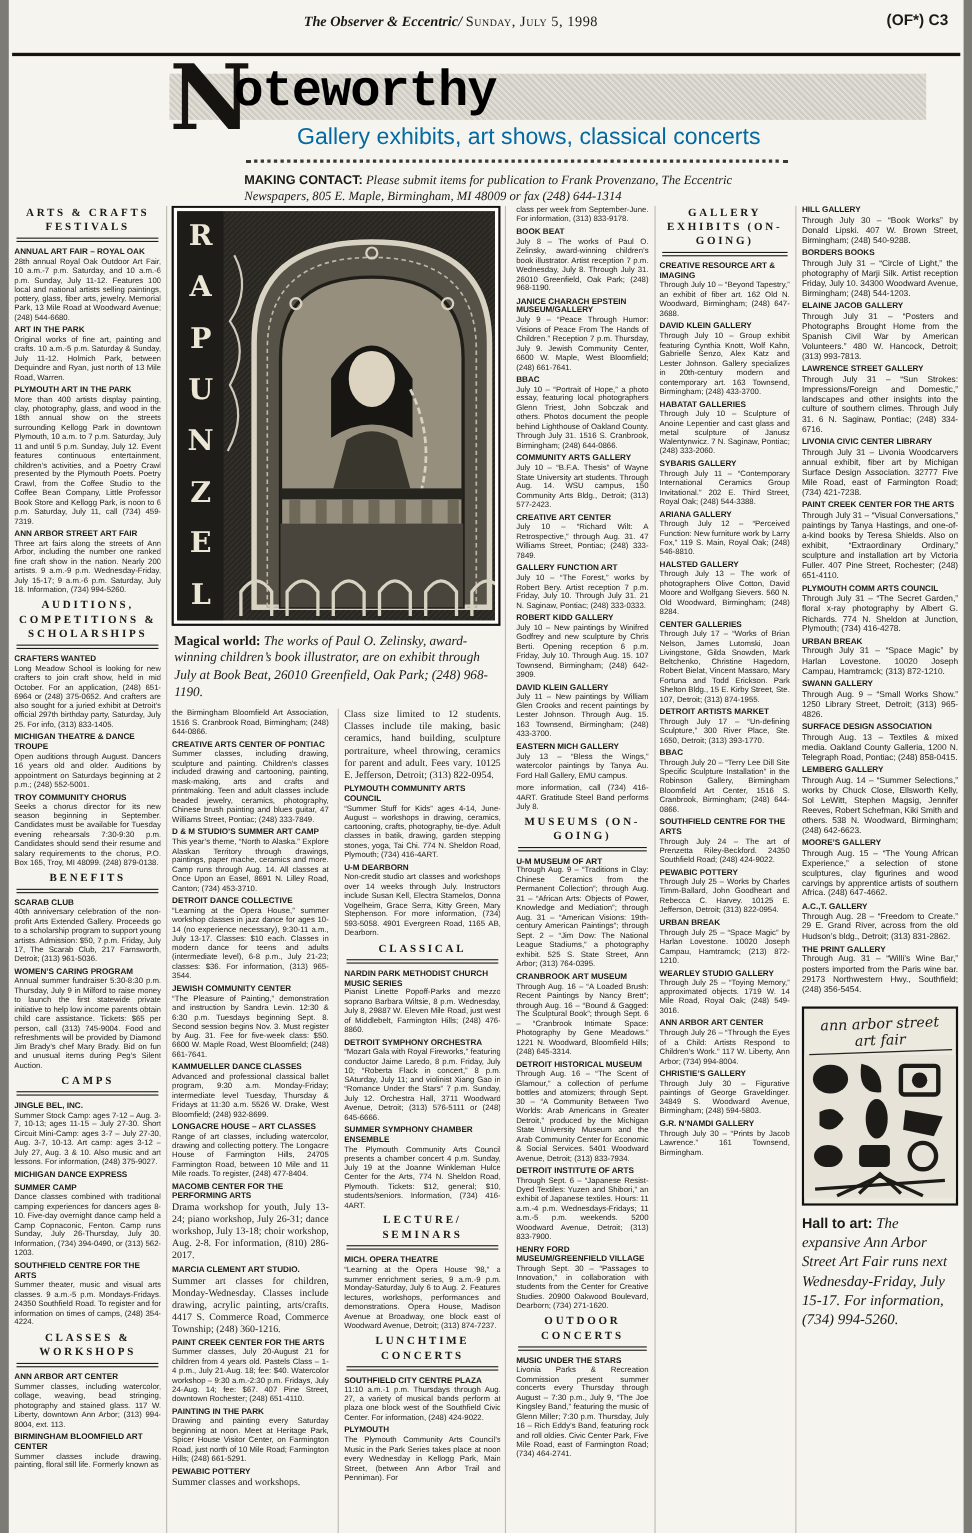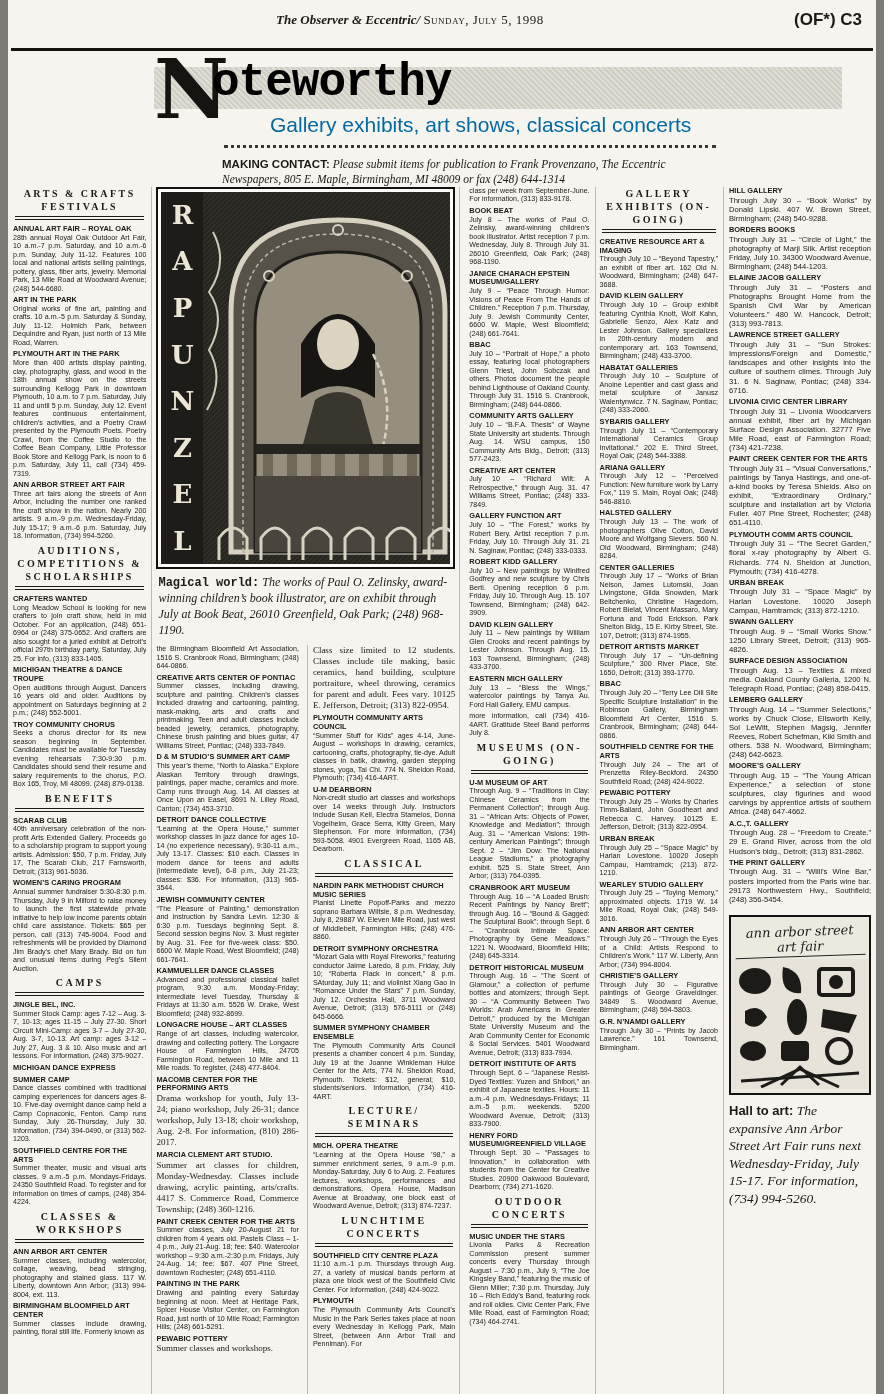--- a/index.html
+++ b/index.html
@@ -4,21 +4,21 @@
 <style>
   html,body{margin:0;padding:0;background:#7d7b76;}
   .page{position:relative;width:868px;height:1394px;margin:0 auto;background:#f6f4ee;color:#1b1a17;
         font-family:"Liberation Sans",sans-serif;overflow:hidden;}
   
   .topline{position:relative;height:30px;padding-top:12px;}
   .edition{position:absolute;left:50%;transform:translateX(-62%);white-space:nowrap;
            font-family:"Liberation Serif",serif;font-size:13px;}
   .ed-it{font-style:italic;font-weight:bold;}
   .ed-date{font-variant:small-caps;letter-spacing:.5px;}
-  .pagecode{position:absolute;right:14px;top:10px;font-weight:bold;font-size:17px;}
+  .pagecode{position:absolute;right:14px;top:10px;font-weight:bold;font-size:14px;}
   .toprule{height:3px;background:#14130f;margin:6px 3px 0;}
   
   .masthead{position:relative;height:104px;}
   .mh-band{position:absolute;left:146px;top:16px;right:34px;height:42px;
            background:repeating-linear-gradient(45deg,#dad7cf 0 2px,#c6c3ba 2px 4px);opacity:.8;}
   .mh-n{position:absolute;left:146px;top:0;font-family:"DejaVu Serif",serif;font-weight:bold;
         font-size:82px;line-height:.95;color:#151410;z-index:2;}
   .mh-rest{position:absolute;left:204px;top:6px;font-size:46px;font-weight:800;letter-spacing:-1px;
            color:#000000;z-index:2;font-family:Liberation Mono, monospace;}
   .mh-sub{position:absolute;left:262px;top:62px;font-size:21px;color:#0369a1;z-index:2;}
@@ -46,21 +46,21 @@
   
   .photo{border:2px solid #111;background:#fdfcf9;padding:3px;}
   .photo-art{position:relative;height:372px;background:#282621;overflow:hidden;}
   .photo-letters{position:absolute;left:0;top:0;bottom:0;width:42px;background:#1d1c18;
                  display:flex;flex-direction:column;justify-content:space-between;align-items:center;
                  padding:8px 0;box-sizing:border-box;z-index:2;}
   .photo-letters span{font-family:"DejaVu Serif",serif;font-weight:bold;font-size:26px;color:#ece6d6;}
   .photo-art svg{position:absolute;left:42px;top:0;}
   .photo-cap{margin:6px 2px 7px;font-family:"Liberation Serif",serif;font-style:italic;
              font-size:12px;line-height:1.3;}
-  .photo-cap b{font-family:Liberation Mono, monospace;font-style:normal;text-align:center;}
+  .photo-cap b{font-family:Liberation Serif, serif;font-style:normal;text-align:center;}
   .midcols{display:flex;gap:8px;height:760px;overflow:hidden;}
   .c2,.c3{flex:1;overflow:hidden;}
   .c3{border-left:1px solid #bdbab1;padding-left:5px;}
   
   .ad{border:2px solid #111;background:#eceadf;margin-top:8px;}
   .ad-title{font-family:"DejaVu Serif",serif;font-style:italic;font-size:13px;text-align:center;
             padding:4px 2px 2px;transform:rotate(-2deg);border-bottom:1px solid #222;margin:3px 4px 2px;}
   .hall-cap{margin-top:7px;font-family:"Liberation Serif",serif;font-style:italic;
             font-size:13.5px;line-height:1.3;}
   .hall-cap b{font-family:"Liberation Sans",sans-serif;font-style:normal;font-size:13px;}

